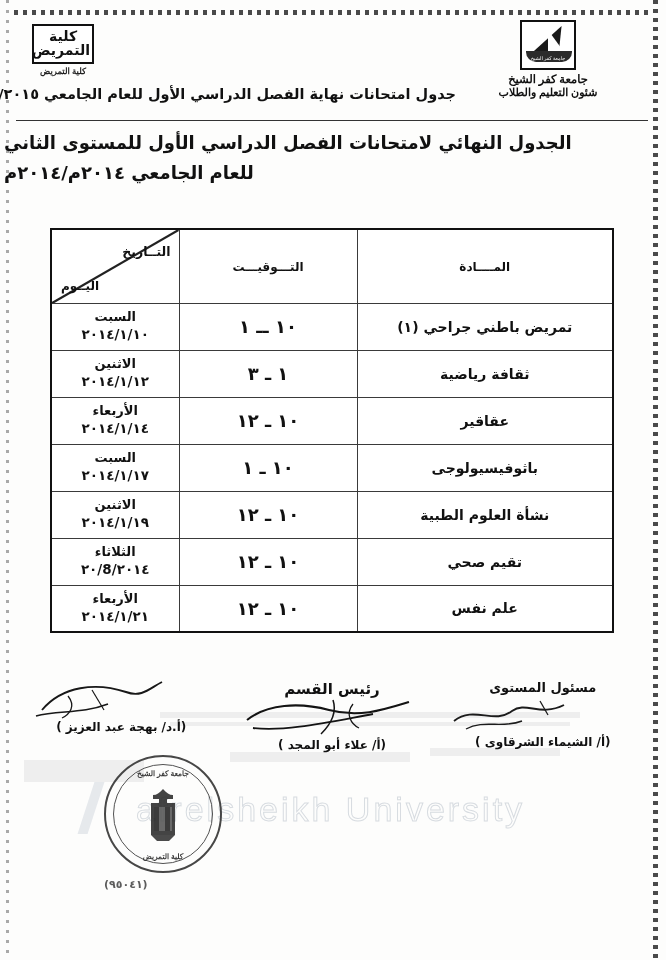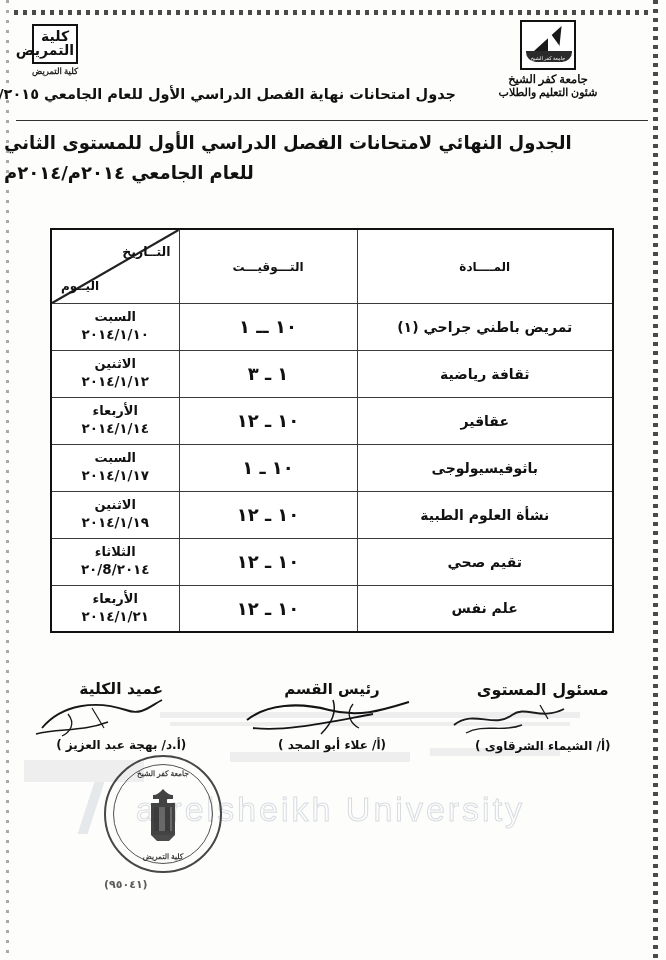--- a/index.html
+++ b/index.html
@@ -48,21 +48,21 @@
   
   .header {
     position: absolute;
     top: 20px; left: 18px; right: 20px;
     height: 95px;
   }
   
   .nursing-logo {
     position: absolute;
     left: 14px; top: 4px;
-    width: 46px;
+    width: 62px;
   }
   .nursing-logo-box {
     border: 2.5px solid #111;
     padding: 3px 2px 4px;
     text-align: center;
     line-height: 1.02;
     background: #fff;
   }
   .nursing-logo-box .l1 {
     font-size: 14px; font-weight: 700;
@@ -278,21 +278,21 @@
     position: relative;
   }
   .sig-col.dean   { text-align: center; }
   .sig-title {
     font-size: 13px;
     font-weight: 700;
     font-family: "DejaVu Sans", sans-serif;
     white-space: nowrap;
   }
   .sig-col.level .sig-title,
-  .sig-col.dean  .sig-title { font-size: 16px; }
+  .sig-col.dean  .sig-title { font-size: 13px; }
   .sig-col.head .sig-title  { font-size: 15px; }
   .sig-col.dean .sig-title  { font-size: 15.5px; }
 
   .sig-ink {
     height: 40px;
     position: relative;
   }
   .sig-ink svg { position: absolute; left: 0; top: 0; }
   .sig-name {
     font-size: 12px;
@@ -529,21 +529,20 @@
             <path d="M14,22 C34,6 66,4 96,12 C126,20 150,12 176,4" stroke="#141414" stroke-width="2.1" fill="none"></path>
             <path d="M20,30 C52,34 96,24 140,16" stroke="#141414" stroke-width="1.8" fill="none"></path>
             <path d="M100,2 C104,14 98,26 88,36" stroke="#141414" stroke-width="1.5" fill="none"></path>
             <path d="M120,6 C112,16 118,26 126,30" stroke="#141414" stroke-width="1.3" fill="none"></path>
           </svg>
         </div>
         <div class="sig-name">(أ/ علاء أبو المجد )</div>
       </div>
 
       <div class="sig-col dean">
-        <div class="sig-title">عميد الكلية</div>
         <div class="sig-ink">
           <svg width="160" height="40" viewBox="0 0 160 40">
             <path d="M20,30 C40,6 74,2 104,12 C120,18 128,8 140,2" stroke="#181818" stroke-width="1.9" fill="none"></path>
             <path d="M14,36 C36,30 60,34 86,24" stroke="#181818" stroke-width="1.6" fill="none"></path>
             <path d="M46,16 C54,26 48,34 40,38" stroke="#181818" stroke-width="1.3" fill="none"></path>
             <path d="M70,10 L82,30" stroke="#181818" stroke-width="1.2" fill="none"></path>
           </svg>
         </div>
         <div class="sig-name">(أ.د/ بهجة عبد العزيز )</div>
       </div>

